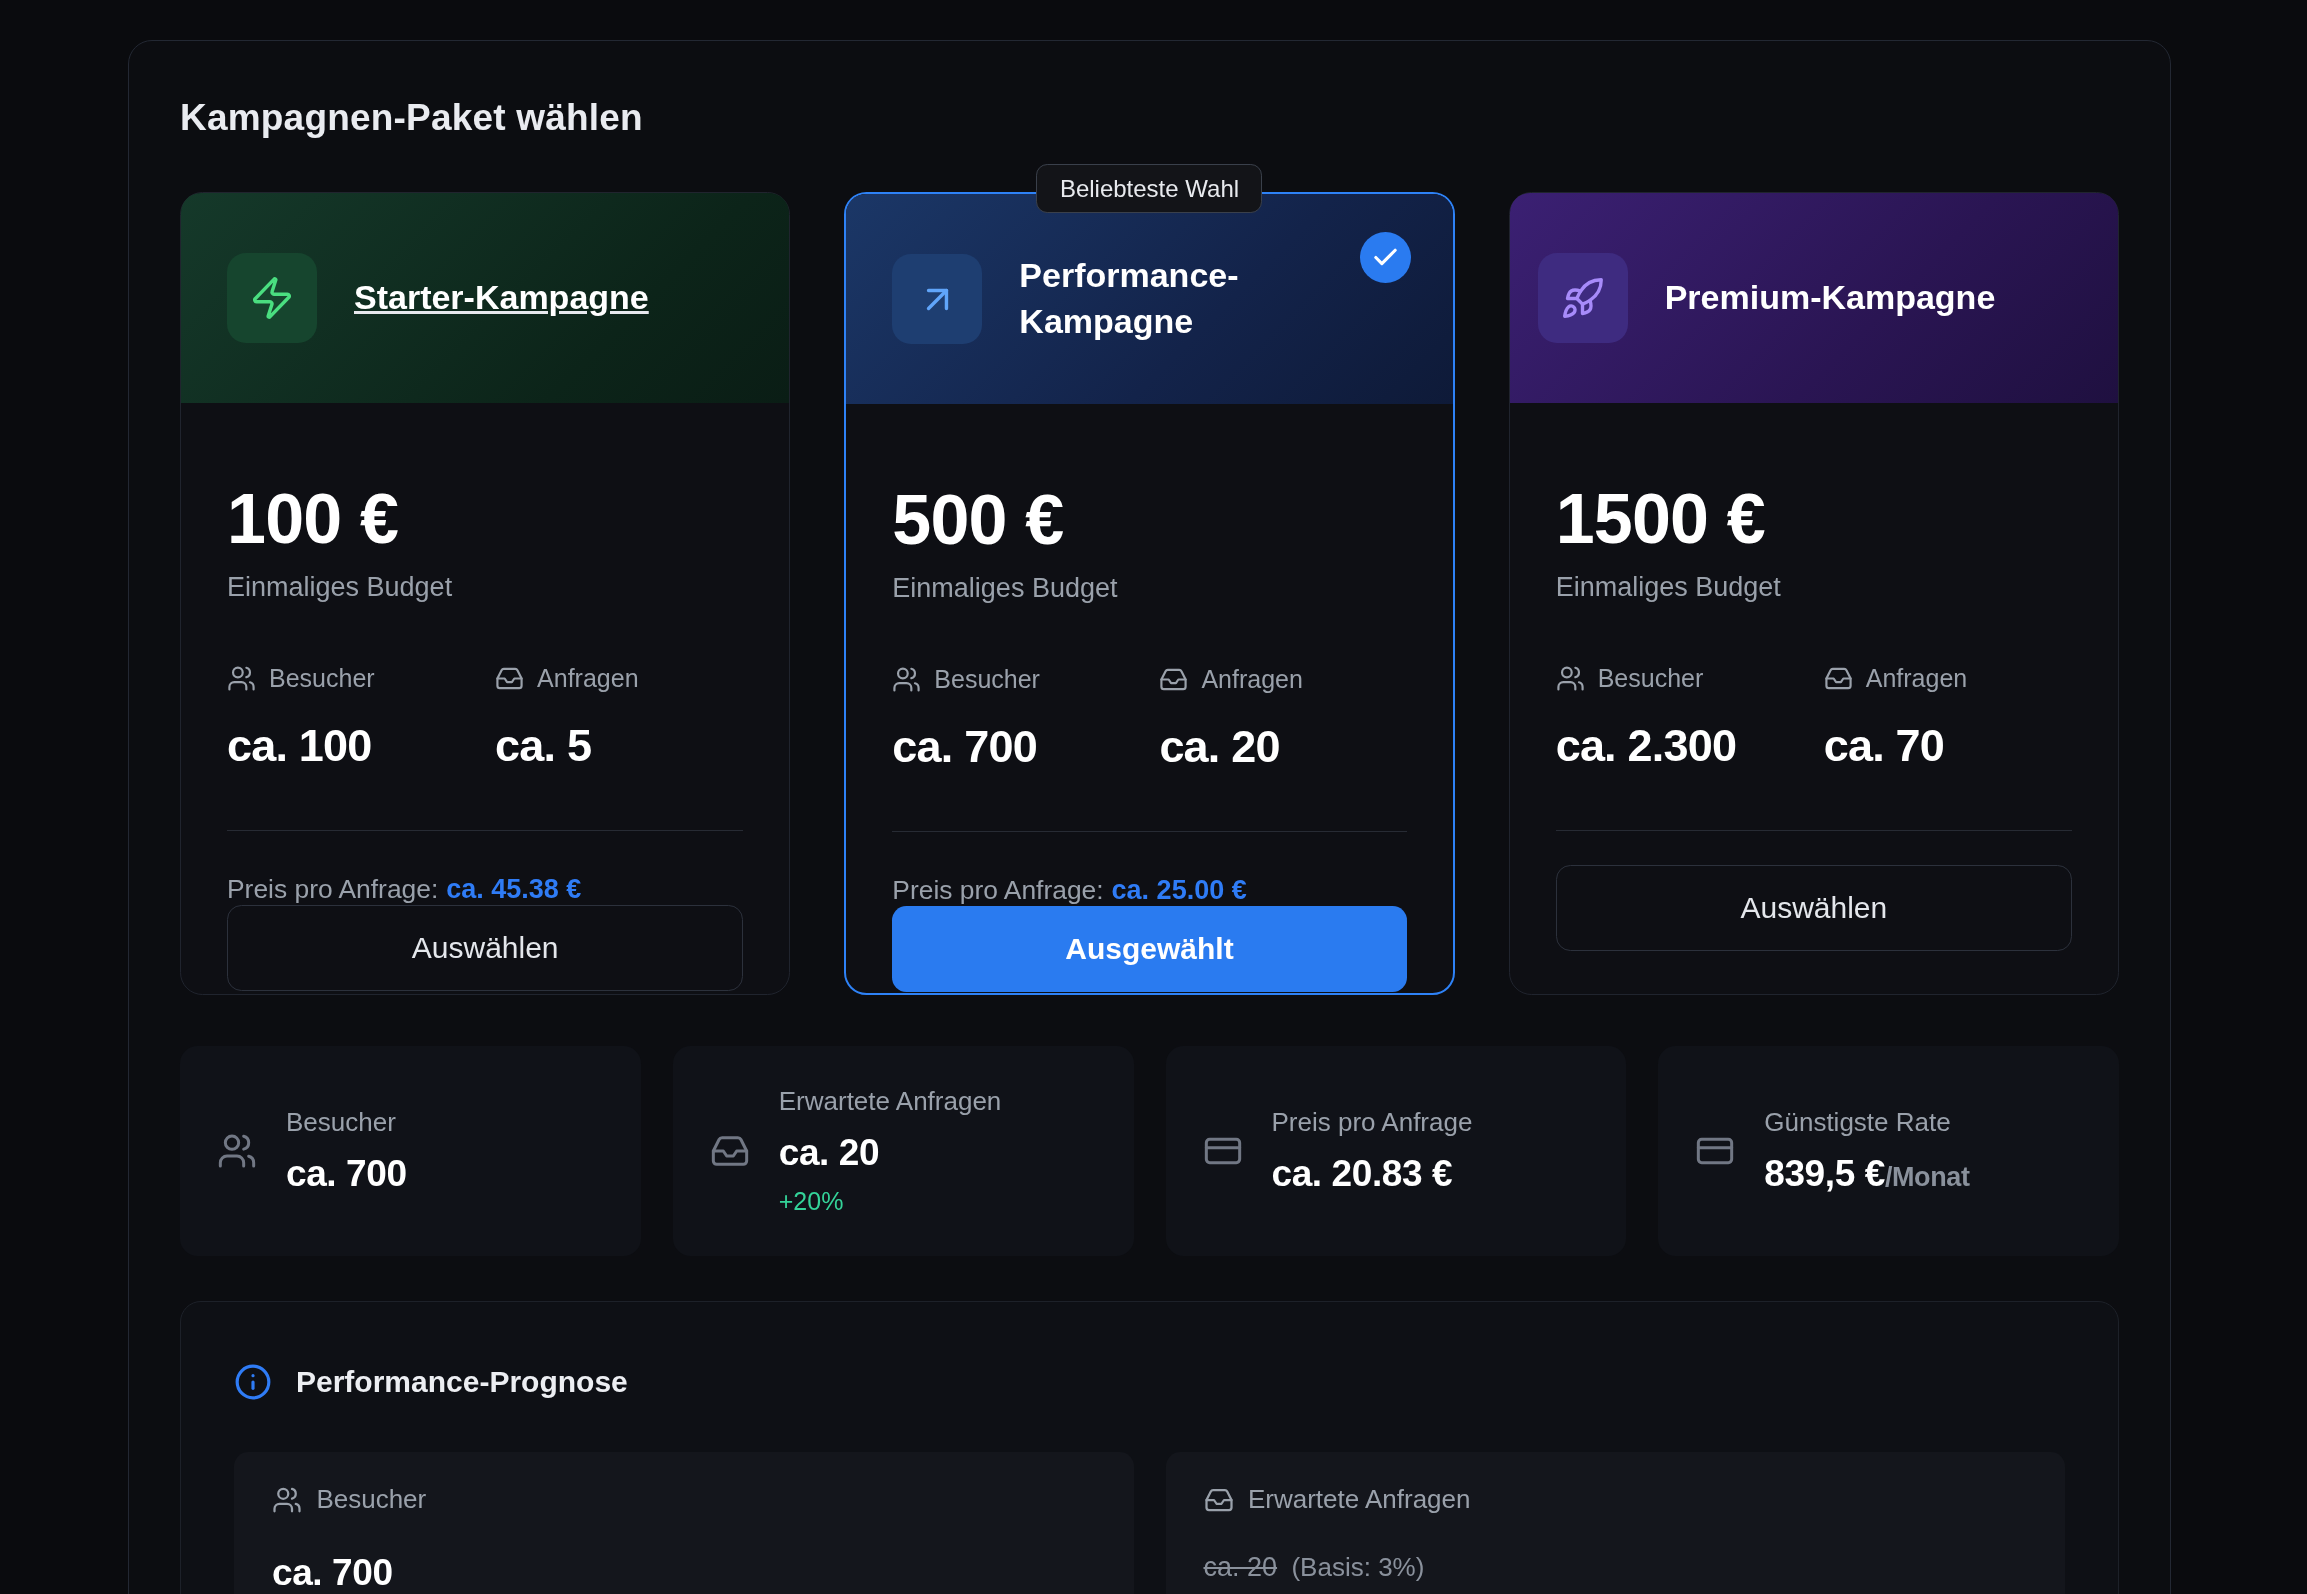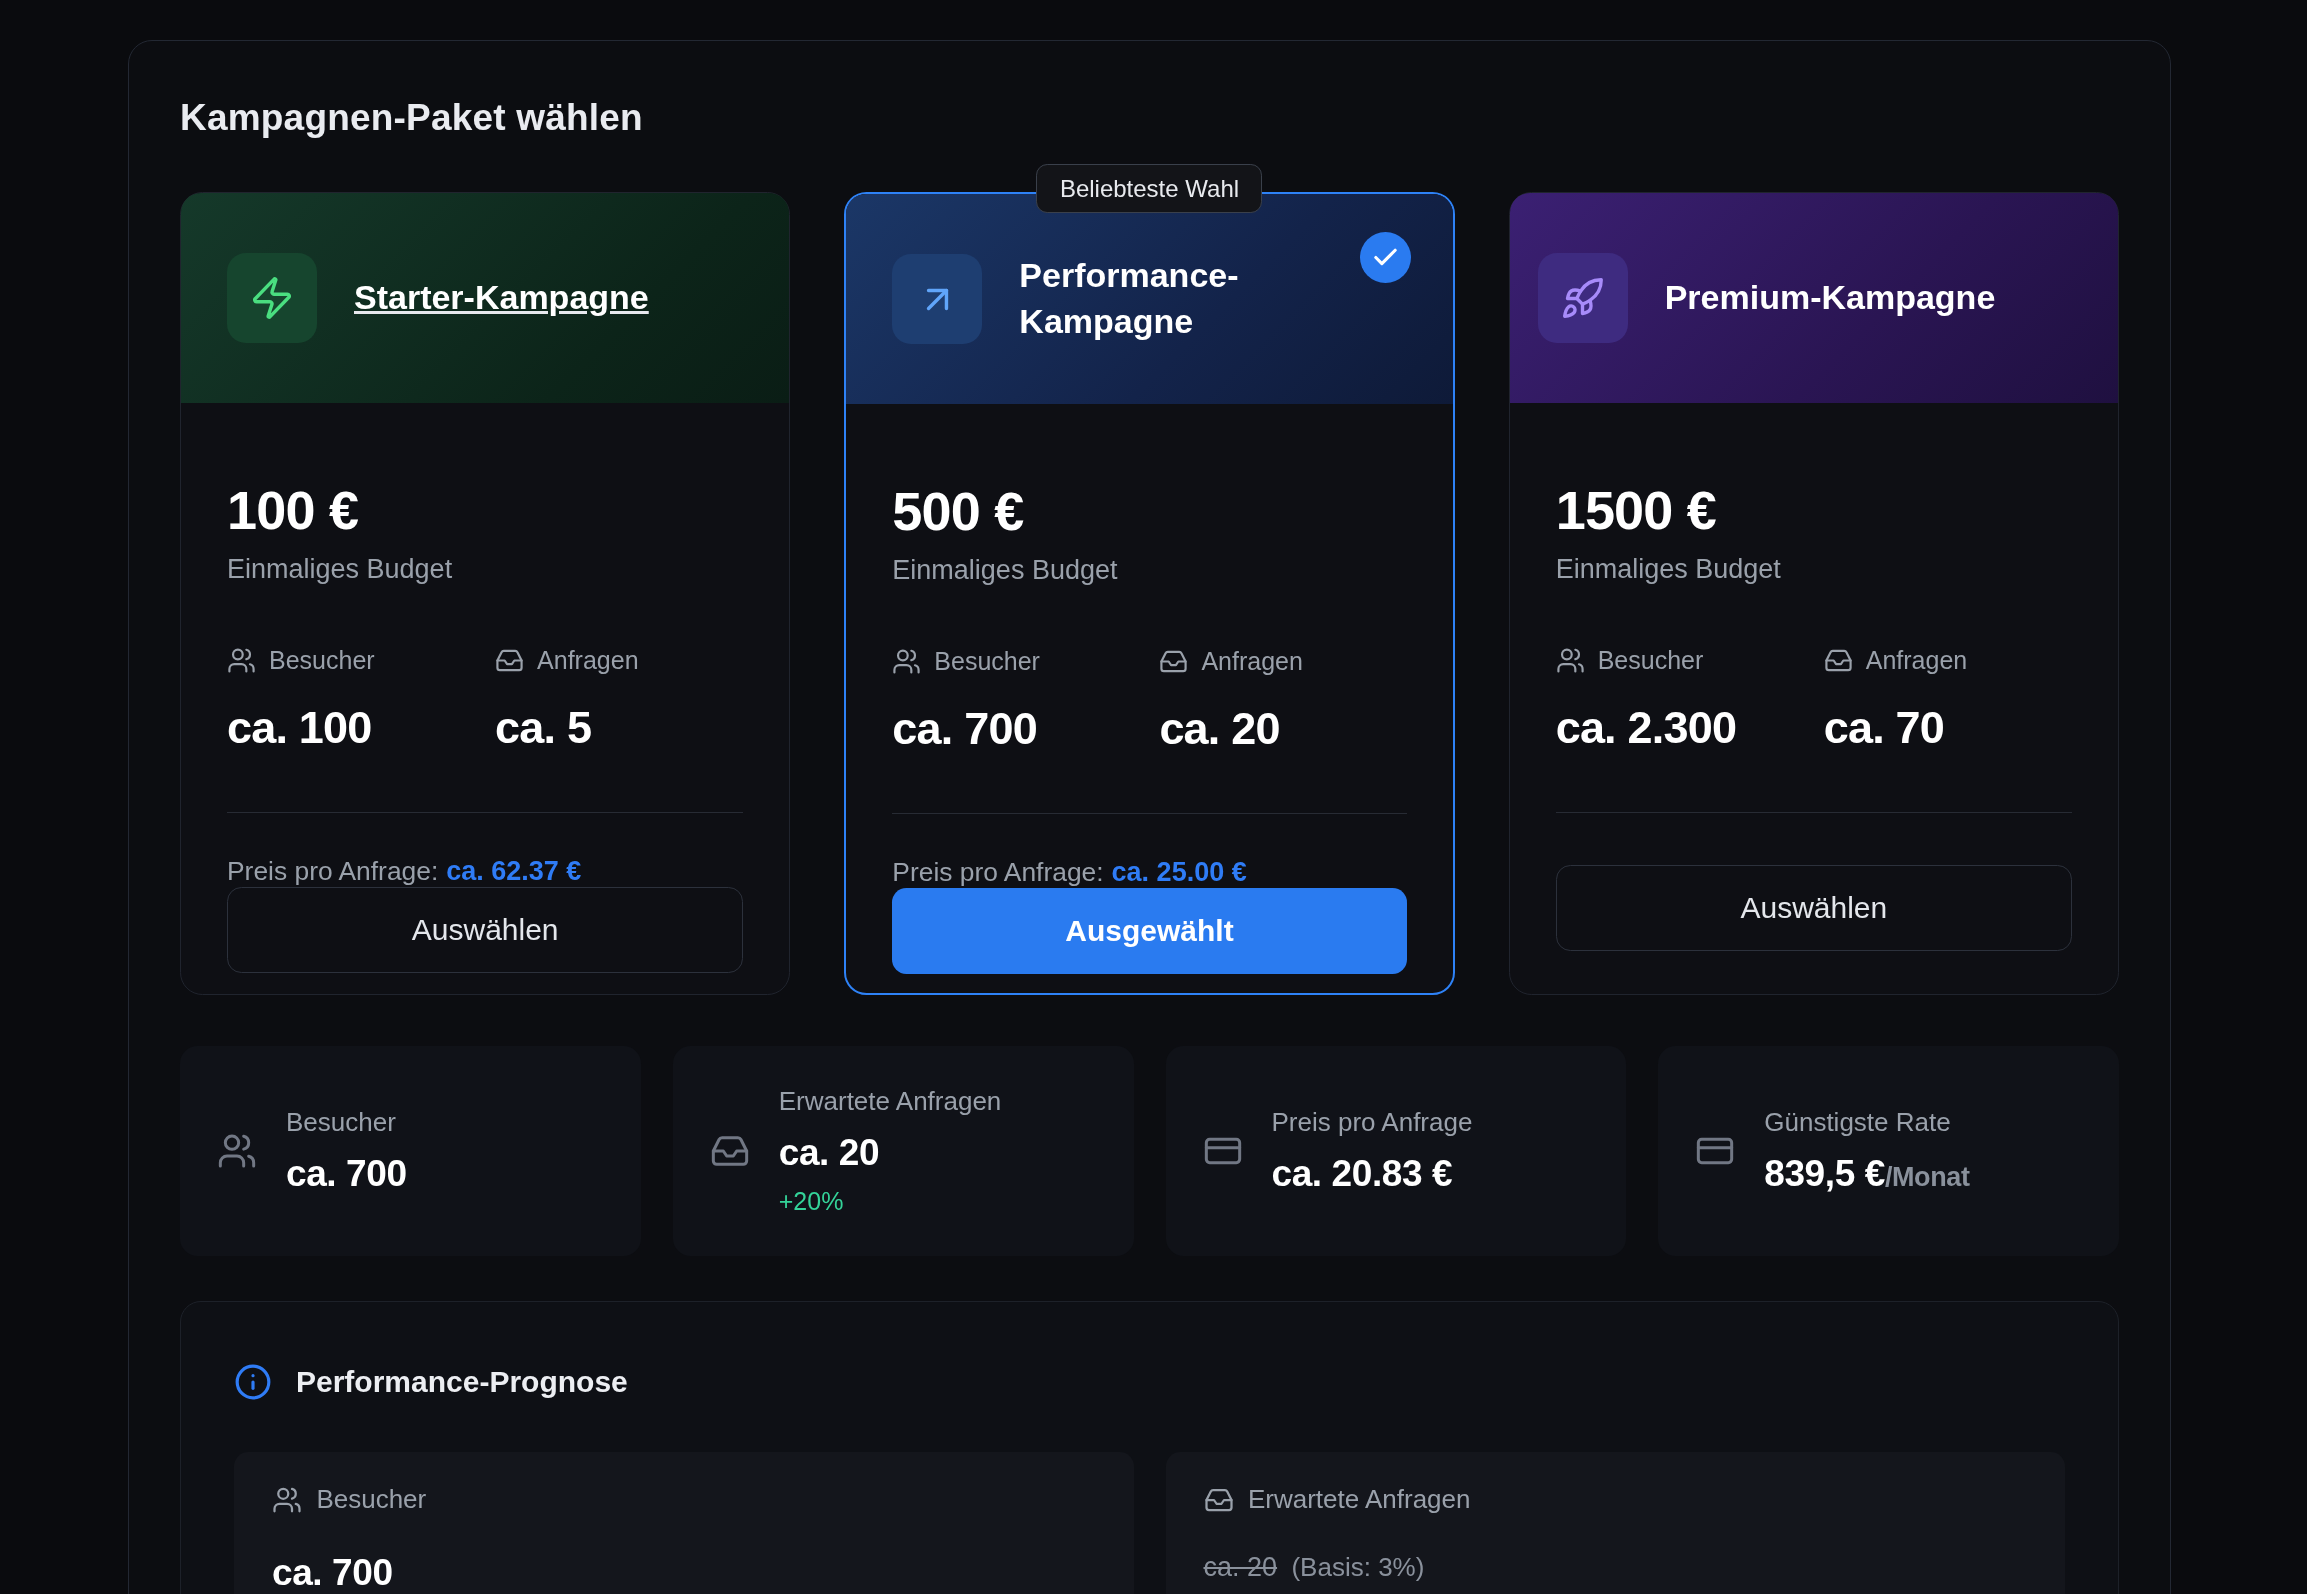--- a/index.html
+++ b/index.html
@@ -56,21 +56,21 @@
     padding:9.6px 22.4px; font-size:24px; color:#e8eaee; white-space:nowrap; z-index:3;
   }
   .check-badge{
     position:absolute; top:38px; right:42px;
     width:51px; height:51px; border-radius:50%;
     background:var(--selected-blue,#2a7bf0);
     display:flex; align-items:center; justify-content:center; z-index:2;
   }
 
   .card-body{ padding:48px 46px 43px; display:flex; flex-direction:column; flex:1; }
-  .price{ font-size:54px; font-weight:700; color:#fff; letter-spacing:-0.8px; }
+  .price{ font-size:70px; font-weight:700; color:#fff; letter-spacing:-0.8px; }
   .price-label{ font-size:27px; color:#9aa1ab; margin-top:13px; }
   .mini-stats{ margin-top:61px; display:grid; grid-template-columns:1.08fr 1fr; }
   .mini-label{ display:flex; align-items:center; gap:13px; color:#9aa1ab; font-size:25px; }
   .mini-value{ font-size:45px; font-weight:700; color:#fff; margin-top:27px; letter-spacing:-0.8px; }
   .card-divider{ margin-top:58px; border-top:1.6px solid #272b34; }
   .cpl-row{ margin-top:43px; font-size:26.4px; color:#9aa1ab; }
   .cpl-value{ color:var(--value-blue,#2f7cf6); font-weight:700; font-size:27px; margin-left:8px; }
   .select-btn{
     margin-top:auto; height:86px; width:100%;
     border-radius:14.4px; font-size:30px; cursor:pointer;
@@ -151,21 +151,21 @@
                     <path d="M5.45 5.11 2 12v6a2 2 0 0 0 2 2h16a2 2 0 0 0 2-2v-6l-3.45-6.89A2 2 0 0 0 16.76 4H7.24a2 2 0 0 0-1.79 1.11z"></path>
                   </svg>
                 </span>
               <span>Anfragen</span>
             </div>
             <div class="mini-value">ca. 5</div>
           </div>
         </div>
         <div class="card-divider"></div>
         <div class="cpl-row">
-          <span>Preis pro Anfrage:</span><span class="cpl-value">ca. 62.37 €</span>
+          <span>Preis pro Anfrage:</span><span class="cpl-value">ca. 45.38 €</span>
         </div>
         <button class="select-btn outline">Auswählen</button>
       </div>
     </div>
 
     <div class="card selected">
       <div class="popular-badge">Beliebteste Wahl</div>
       <div class="check-badge">
         <svg width="29" height="29" viewBox="0 0 24 24" fill="none" stroke="#ffffff" stroke-width="2.6" stroke-linecap="round" stroke-linejoin="round">
             <polyline points="20 6 9 17 4 12"></polyline>

